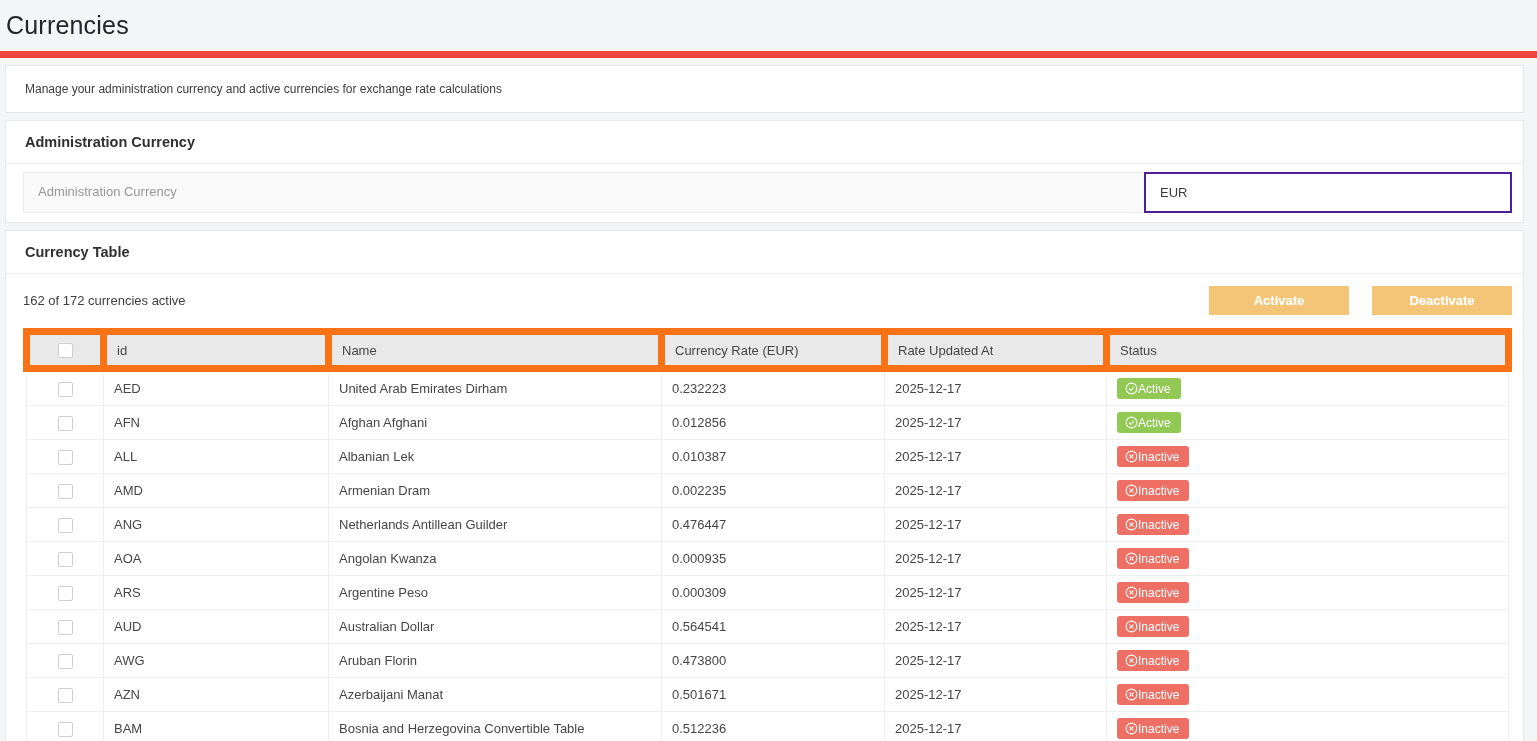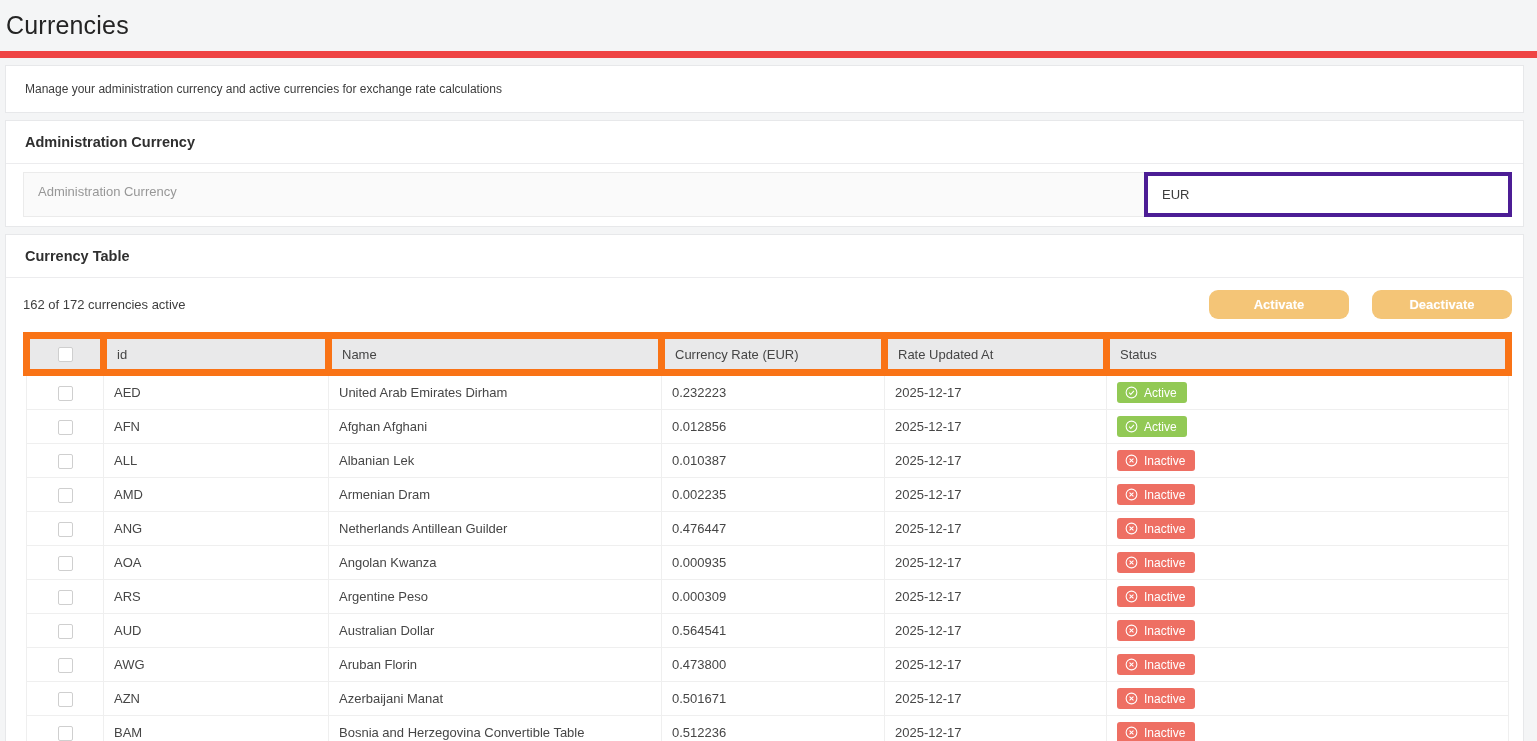--- a/index.html
+++ b/index.html
@@ -41,37 +41,37 @@
   .admin-field-label {
     flex: 1;
     background: #fafafa;
     border: 1px solid #ebebeb;
     padding: 11px 14px;
     font-size: 13px; color: #979797;
   }
   .admin-field-value {
     width: 368px; margin-left: -1px;
     background: #fff;
-    border: 4px solid #4c1d95;
+    border: 2px solid #4c1d95;
     padding: 11px 14px;
     font-size: 13px; color: #3c3c3c;
   }
 
   
   .table-card { height: 600px; }
   .summary-row {
     display: flex; align-items: center; justify-content: space-between;
     padding: 12px 11px 12px 17px;
   }
   .summary-text { font-size: 13px; color: #3f3f3f; }
   .button-group { display: flex; gap: 23px; }
   .btn {
     width: 140px; height: 29px;
     background: var(--btn-bg);
-    border: none; border-radius: 9px;
+    border: none; border-radius: 0;
     color: #fff; font-family: inherit; font-weight: 700; font-size: 13px;
     cursor: pointer;
     text-shadow: 0 0 1px rgba(255,255,255,.4);
   }
   .table-wrap { padding: 1px 11px 0 17px; }
   table.currency-table {
     width: 100%; border-collapse: collapse; table-layout: fixed;
     font-size: 13px;
   }
   .currency-table th {
@@ -93,21 +93,21 @@
   .col-rate { width: 223px; }
   .col-updated { width: 222px; }
   .checkbox-cell, .checkbox-head { text-align: center !important; }
   input[type="checkbox"] {
     -webkit-appearance: none; appearance: none;
     width: 15px; height: 15px;
     border: 1px solid #cfcfcf; border-radius: 2px;
     background: #fff; vertical-align: middle; cursor: pointer;
   }
   .badge {
-    display: inline-flex; align-items: center; gap: 6px;
+    display: inline-flex; align-items: center; 
     padding: 4px 10px 4px 8px;
     border-radius: 3px;
     color: #fff; font-size: 12px; line-height: 1;
     white-space: nowrap;
   }
   .badge svg { display: block; }
   .badge-active { background: var(--badge-active); }
   .badge-inactive { background: var(--badge-inactive); }
 </style>
 </head>

